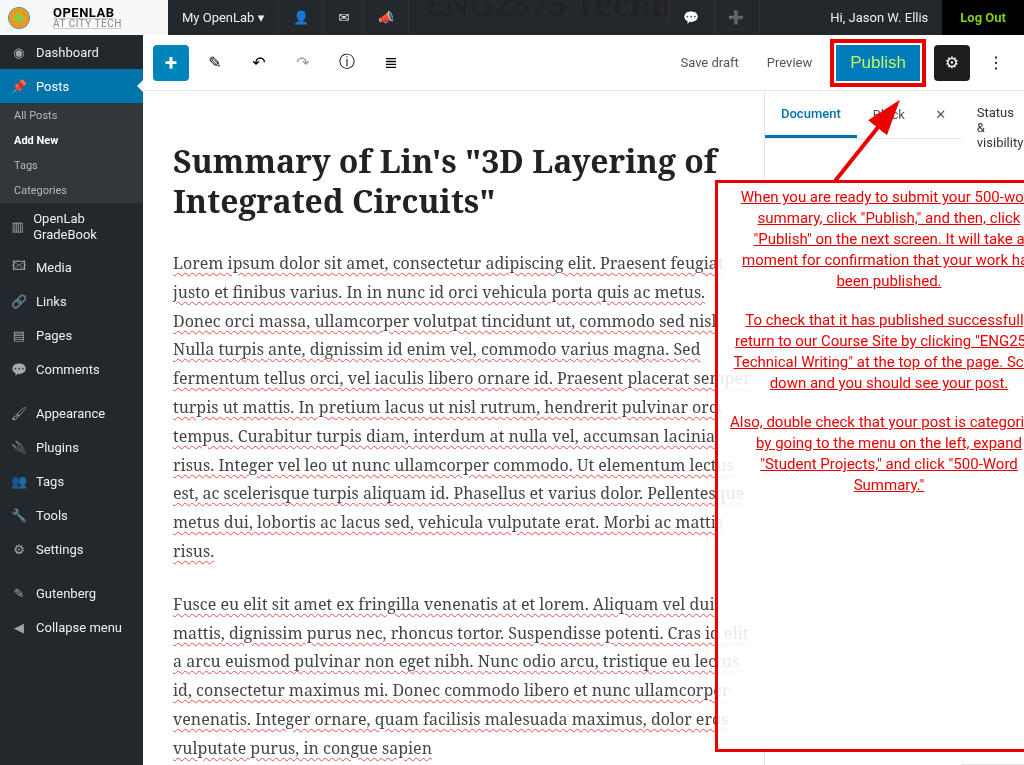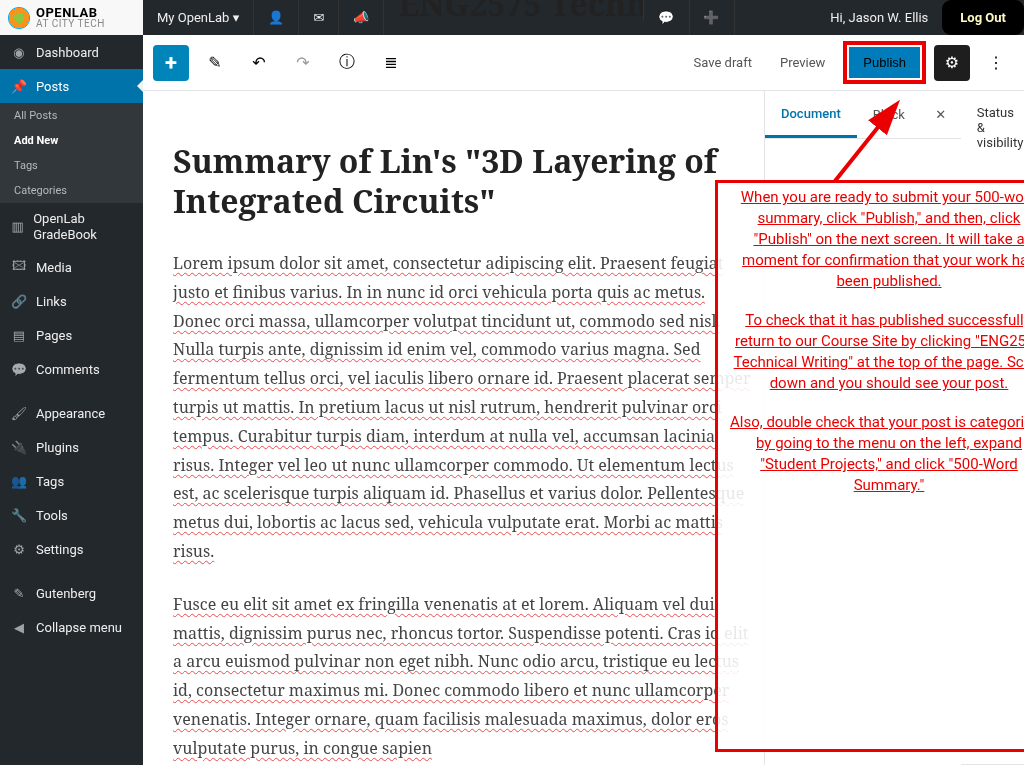--- a/index.html
+++ b/index.html
@@ -1,29 +1,29 @@
 <!DOCTYPE html>
 <html><head>
 <meta charset="utf-8">
 <style>
 * { margin: 0; padding: 0; box-sizing: border-box; }
 body { font-family: -apple-system, BlinkMacSystemFont, "Segoe UI", Roboto, sans-serif; background: #f1f1f1; overflow: hidden; }
 .app { width: 1024px; height: 765px; position: relative; display: flex; flex-direction: column; }
 
 
 .topbar { height: 35px; background: #23282d; color: #ccc; display: flex; align-items: center; font-size: 13px; }
-.brand { width: 143px; height: 35px; background: #f8f8f8; display: flex; align-items: center; padding: 0 8px; gap: 6px; }
+.brand { width: 168px; height: 35px; background: #f8f8f8; display: flex; align-items: center; padding: 0 8px; gap: 23px; text-decoration: underline; }
 .brand-logo { width: 22px; height: 22px; border-radius: 50%; background: radial-gradient(#8dc63f 33%, #f7941e 33% 66%, #00aeef 66%); }
 .brand-text { display: flex; flex-direction: column; line-height: 1; }
 .brand-text b { font-size: 13px; color: #000; letter-spacing: 0.5px; }
 .brand-text small { font-size: 10px; color: #888; letter-spacing: 0.5px; }
 .topitem { padding: 0 14px; height: 35px; display: flex; align-items: center; color: #eee; cursor: pointer; border-right: 1px solid #333; white-space: nowrap; }
 .topitem.title { max-width: 260px; overflow: hidden; text-overflow: ellipsis; }
 .top-spacer { flex: 1; }
-.logout { background: #000; color: #fef9c3; font-weight: bold; padding: 0 18px; height: 35px; display: flex; align-items: center; border-radius: 9px; }
+.logout { background: #000; color: #84cc16; font-weight: bold; padding: 0 18px; height: 35px; display: flex; align-items: center; }
 
 
 .main-row { display: flex; flex: 1; min-height: 0; }
 
 
 .sidebar { width: 143px; background: #23282d; color: #eee; font-size: 13px; overflow-y: auto; }
 .sb-item { display: flex; align-items: center; padding: 8px 10px; gap: 8px; cursor: pointer; color: #eee; position: relative; }
 .sb-item.current { background: #0073aa; color: #fff; }
 .sb-item.current::after { content:""; position:absolute; right:0; top:50%; transform:translateY(-50%); border:6px solid transparent; border-right-color:#f1f1f1; }
 .sb-sub { padding: 6px 10px 6px 14px; font-size: 11px; color: #b4b9be; background: #32373c; cursor: pointer; }
@@ -32,21 +32,21 @@
 .sb-item.current .sb-ico { color: #fff; }
 
 
 .editor-wrap { flex: 1; display: flex; flex-direction: column; background: #fff; min-width: 0; }
 .editor-toolbar { height: 56px; border-bottom: 1px solid #e2e4e7; display: flex; align-items: center; padding: 0 10px; gap: 8px; }
 .sq-btn { width: 36px; height: 36px; border-radius: 4px; display: flex; align-items: center; justify-content: center; cursor: pointer; }
 .sq-btn.add { background: #0085ba; color: #fff; }
 .sq-btn.dark { background: #1e1e1e; color: #fff; }
 .toolbar-spacer { flex: 1; }
 .tb-link { font-size: 13px; color: #555; padding: 0 10px; cursor: pointer; }
-.publish-btn { background: #007cba; color: #000000; border: none; padding: 8px 14px; font-size: 13px; cursor: pointer; }
+.publish-btn { background: #007cba; color: #bef264; border: none; padding: 8px 14px; font-size: 17px; cursor: pointer; }
 .publish-wrap { border: 4px solid #ea0000; padding: 2px; position: relative; }
 .more-btn { width: 36px; height: 36px; display: flex; align-items: center; justify-content: center; cursor: pointer; }
 
 .editor-body { flex: 1; display: flex; min-height: 0; }
 .canvas { flex: 1; overflow-y: auto; padding: 50px 12px 20px 30px; }
 .doc { max-width: 610px; background: #fff; margin: 0; }
 .title { font-family: "Noto Serif", Georgia, serif; font-size: 32px; font-weight: 700; line-height: 1.25; color: #222; margin-bottom: 28px; }
 .para { font-family: "Noto Serif", Georgia, serif; font-size: 16px; line-height: 1.8; color: #444; margin-bottom: 24px; text-decoration-line: underline; text-decoration-style: wavy; text-decoration-color: #ea4c4c; text-decoration-thickness: 1px; text-underline-offset: 3px; }
 
 

